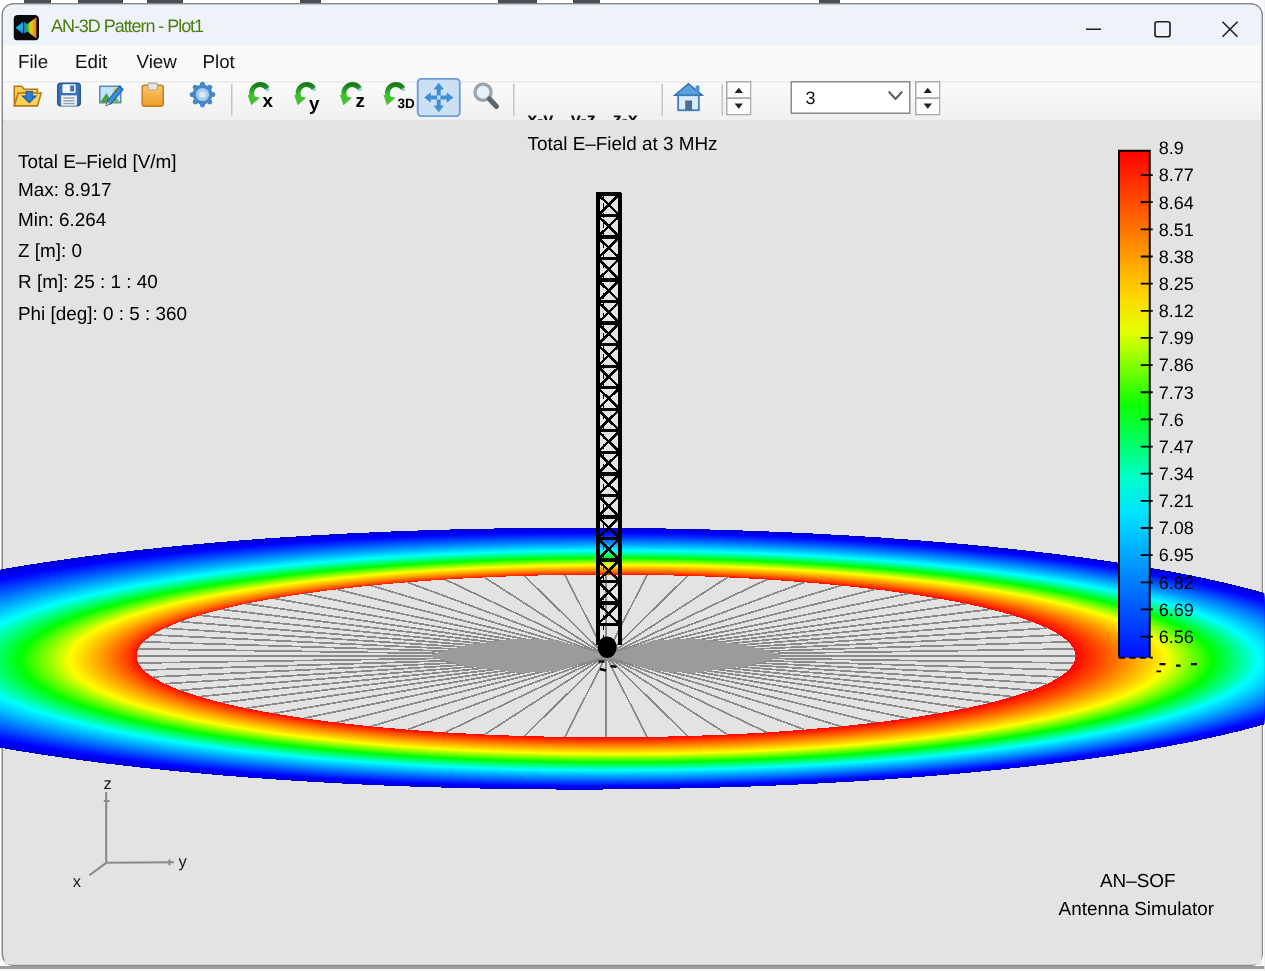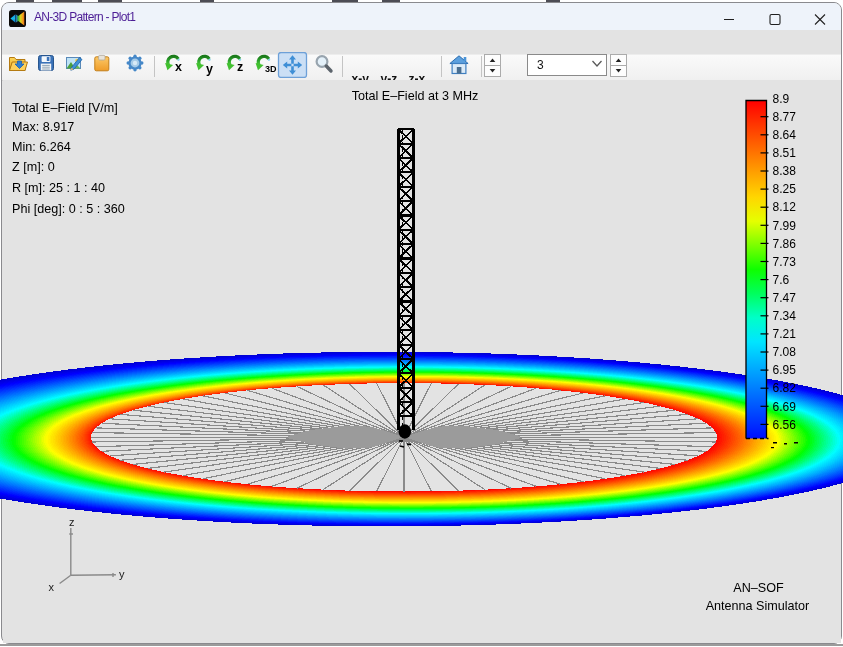--- a/index.html
+++ b/index.html
@@ -1,20 +1,20 @@
 <!DOCTYPE html>
 <html><head><meta charset="utf-8">
 <style>
 * { margin:0; padding:0; box-sizing:border-box; }
 body { width:843px; height:647px; position:relative; background:#ffffff; overflow:hidden;
        font-family:"Liberation Sans", sans-serif; }
 #win { position:absolute; left:1px; top:2px; width:841px; height:642px;
         background:#e3e3e3; border:1px solid #8a8a8e; border-radius:8px; overflow:hidden; }
 #titlebar { position:absolute; left:0; top:0; width:100%; height:27px; background:#eef3fa; }
-#title { position:absolute; left:32px; top:7px; font-size:12px; letter-spacing:-0.7px; color:#4c1d95; }
+#title { position:absolute; left:32px; top:7px; font-size:12px; letter-spacing:-0.7px; color:#4d7c0f; }
 #menubar { position:absolute; left:0; top:27px; width:100%; height:24px; background:#fafafa; }
 .menu { position:absolute; top:4px; font-size:12.5px; color:#111; }
 #toolbar { position:absolute; left:0; top:51px; width:100%; height:27px;
             background:linear-gradient(#fafafa,#f0f0f0); border-top:1px solid #ededed;
             border-bottom:1px solid #d2d2d2; }
 #plotwrap { position:absolute; left:0; top:80px; width:843px; height:565px; }
 .sep { position:absolute; top:1px; width:1px; height:21px; background:#c4c4c4; }
 .tbtxt { position:absolute; top:17px; font-size:12px; font-weight:bold; color:#111; }
 .winbtn { position:absolute; top:0; }
 #botline { position:absolute; left:0; top:644px; width:843px; height:2px; background:#9b9b9b; }
@@ -52,20 +52,26 @@
   </svg>
   <div id="title">AN-3D Pattern - Plot1</div>
   <svg class="winbtn" style="left:718px" width="125" height="27" viewBox="0 0 125 27">
     <g stroke="#1f1f1f" stroke-width="1.1" fill="none">
       <line x1="4" y1="16.5" x2="14" y2="16.5"></line>
       <rect x="50" y="11.5" width="10" height="10" rx="1.5"></rect>
       <line x1="95" y1="11.5" x2="105" y2="21.5"></line>
       <line x1="105" y1="11.5" x2="95" y2="21.5"></line>
     </g>
   </svg>
+ </div>
+ <div id="menubar">
+  <div class="menu" style="left:10px">File</div>
+  <div class="menu" style="left:48px">Edit</div>
+  <div class="menu" style="left:89px">View</div>
+  <div class="menu" style="left:133px">Plot</div>
  </div>
  <div id="toolbar">
   <svg style="position:relative;top:-3px" width="840" height="26" viewBox="0 0 840 26">
    <defs>
     <linearGradient id="fold" x1="0" y1="0" x2="0" y2="1">
      <stop offset="0%" stop-color="#fdd659"></stop>
             <stop offset="100%" stop-color="#f0a61f"></stop>
     </linearGradient>
     <linearGradient id="clip" x1="0" y1="0" x2="0" y2="1">
      <stop offset="0%" stop-color="#fcc968"></stop>

